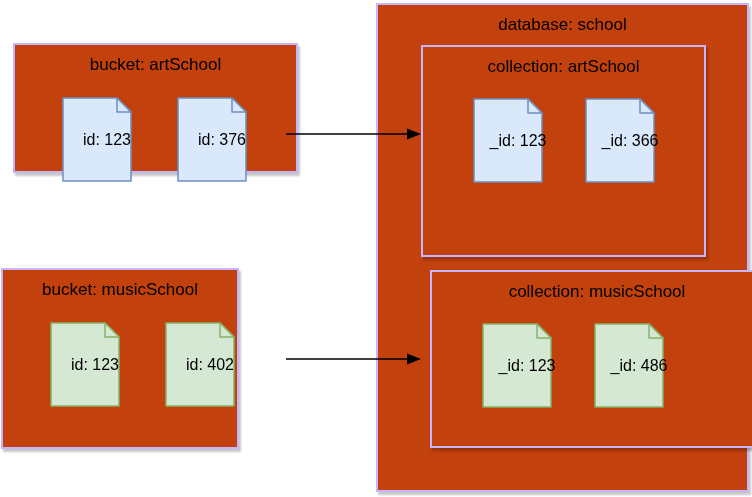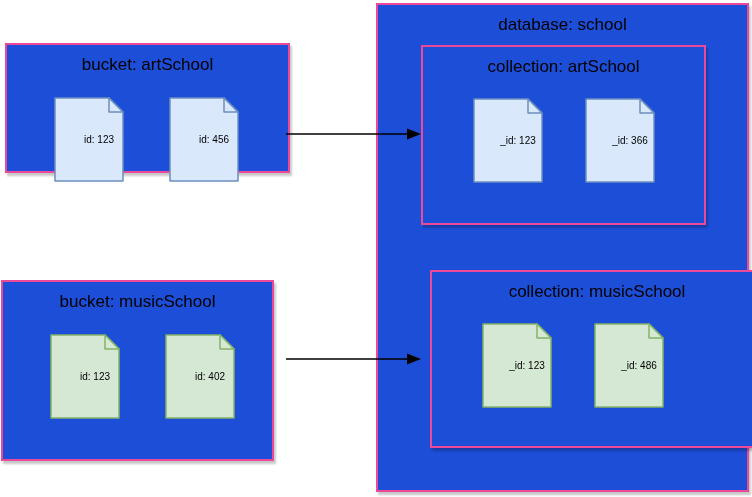--- a/index.html
+++ b/index.html
@@ -2,82 +2,82 @@
 <html><head>
 <meta charset="utf-8">
 <style>
   html,body { margin:0; padding:0; background:#ffffff; }
   .canvas {
     position:relative; width:752px; height:497px; background:#ffffff;
     font-family:"Liberation Sans", sans-serif; overflow:hidden;
   }
   .box {
     position:absolute; box-sizing:border-box;
-    border:2px solid #ec4899; background:#1d4ed8;
+    border:2px solid #c4b5fd; background:#c2410c;
     box-shadow:2px 3px 2px rgba(0,0,0,0.22);
     text-decoration:underline;
   }
   .box-title {
     position:absolute; left:0; right:0; top:10px;
     text-align:center; font-size:17px; color:#000000; white-space:nowrap;
   }
   .doc { position:absolute; width:70px; height:85px; }
   .doc svg { position:absolute; left:0; top:0; display:block; }
   .doc-label {
     position:absolute; left:0; right:0; top:0; bottom:0;
     display:flex; align-items:center; justify-content:center;
-    font-size:10px; color:#000000; white-space:nowrap;padding-left:20px;
+    font-size:16px; color:#000000; white-space:nowrap;padding-left:20px;
   }
   .arrows { position:absolute; left:0; top:0; pointer-events:none; }
 </style>
 </head>
 <body>
 
 <div class="canvas">
 
-  <div class="box" style="left:5px;top:43px;width:285px;height:130px">
+  <div class="box" style="left:13px;top:43px;width:285px;height:130px">
     <div class="box-title">bucket: artSchool</div>
     <div class="doc" style="left:47px;top:52px">
       <svg width="70" height="85" viewBox="0 0 70 85">
         <path d="M1,1 L55,1 L69,15 L69,84 L1,84 Z" stroke-width="1.5" stroke-linejoin="round" fill="#dae8fc" stroke="#6c8ebf"></path>
         <path d="M55,1 L55,15 L69,15 Z" stroke-width="1.5" stroke-linejoin="round" fill="#dae8fc" stroke="#6c8ebf"></path>
       </svg>
       <span class="doc-label">id: 123</span>
     </div>
     <div class="doc" style="left:162px;top:52px">
       <svg width="70" height="85" viewBox="0 0 70 85">
         <path d="M1,1 L55,1 L69,15 L69,84 L1,84 Z" stroke-width="1.5" stroke-linejoin="round" fill="#dae8fc" stroke="#6c8ebf"></path>
         <path d="M55,1 L55,15 L69,15 Z" stroke-width="1.5" stroke-linejoin="round" fill="#dae8fc" stroke="#6c8ebf"></path>
       </svg>
-      <span class="doc-label">id: 456</span>
+      <span class="doc-label">id: 376</span>
     </div>
   </div>
 
-  <div class="box" style="left:1px;top:280px;width:273px;height:181px">
+  <div class="box" style="left:1px;top:268px;width:238px;height:181px">
     <div class="box-title">bucket: musicSchool</div>
     <div class="doc" style="left:47px;top:52px">
       <svg width="70" height="85" viewBox="0 0 70 85">
         <path d="M1,1 L55,1 L69,15 L69,84 L1,84 Z" stroke-width="1.5" stroke-linejoin="round" fill="#d5e8d4" stroke="#82b366"></path>
         <path d="M55,1 L55,15 L69,15 Z" stroke-width="1.5" stroke-linejoin="round" fill="#d5e8d4" stroke="#82b366"></path>
       </svg>
       <span class="doc-label">id: 123</span>
     </div>
     <div class="doc" style="left:162px;top:52px">
       <svg width="70" height="85" viewBox="0 0 70 85">
         <path d="M1,1 L55,1 L69,15 L69,84 L1,84 Z" stroke-width="1.5" stroke-linejoin="round" fill="#d5e8d4" stroke="#82b366"></path>
         <path d="M55,1 L55,15 L69,15 Z" stroke-width="1.5" stroke-linejoin="round" fill="#d5e8d4" stroke="#82b366"></path>
       </svg>
       <span class="doc-label">id: 402</span>
     </div>
   </div>
 
   <div class="box" style="left:376px;top:3px;width:373px;height:489px">
     <div class="box-title">database: school</div>
 
-    <div class="box" style="left:43px;top:40px;width:285px;height:180px">
+    <div class="box" style="left:43px;top:40px;width:285px;height:212px">
       <div class="box-title">collection: artSchool</div>
       <div class="doc" style="left:50px;top:51px">
         <svg width="70" height="85" viewBox="0 0 70 85">
           <path d="M1,1 L55,1 L69,15 L69,84 L1,84 Z" stroke-width="1.5" stroke-linejoin="round" fill="#dae8fc" stroke="#6c8ebf"></path>
           <path d="M55,1 L55,15 L69,15 Z" stroke-width="1.5" stroke-linejoin="round" fill="#dae8fc" stroke="#6c8ebf"></path>
         </svg>
         <span class="doc-label">_id: 123</span>
       </div>
       <div class="doc" style="left:162px;top:51px">
         <svg width="70" height="85" viewBox="0 0 70 85">

